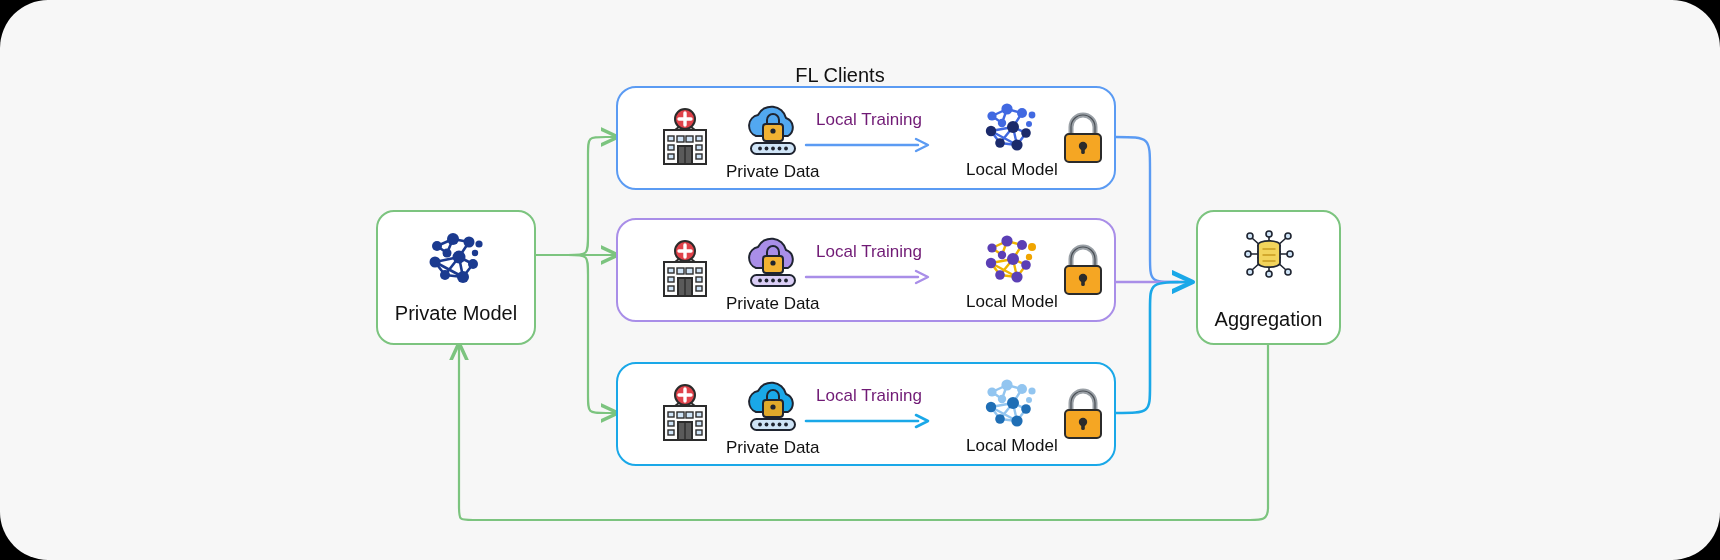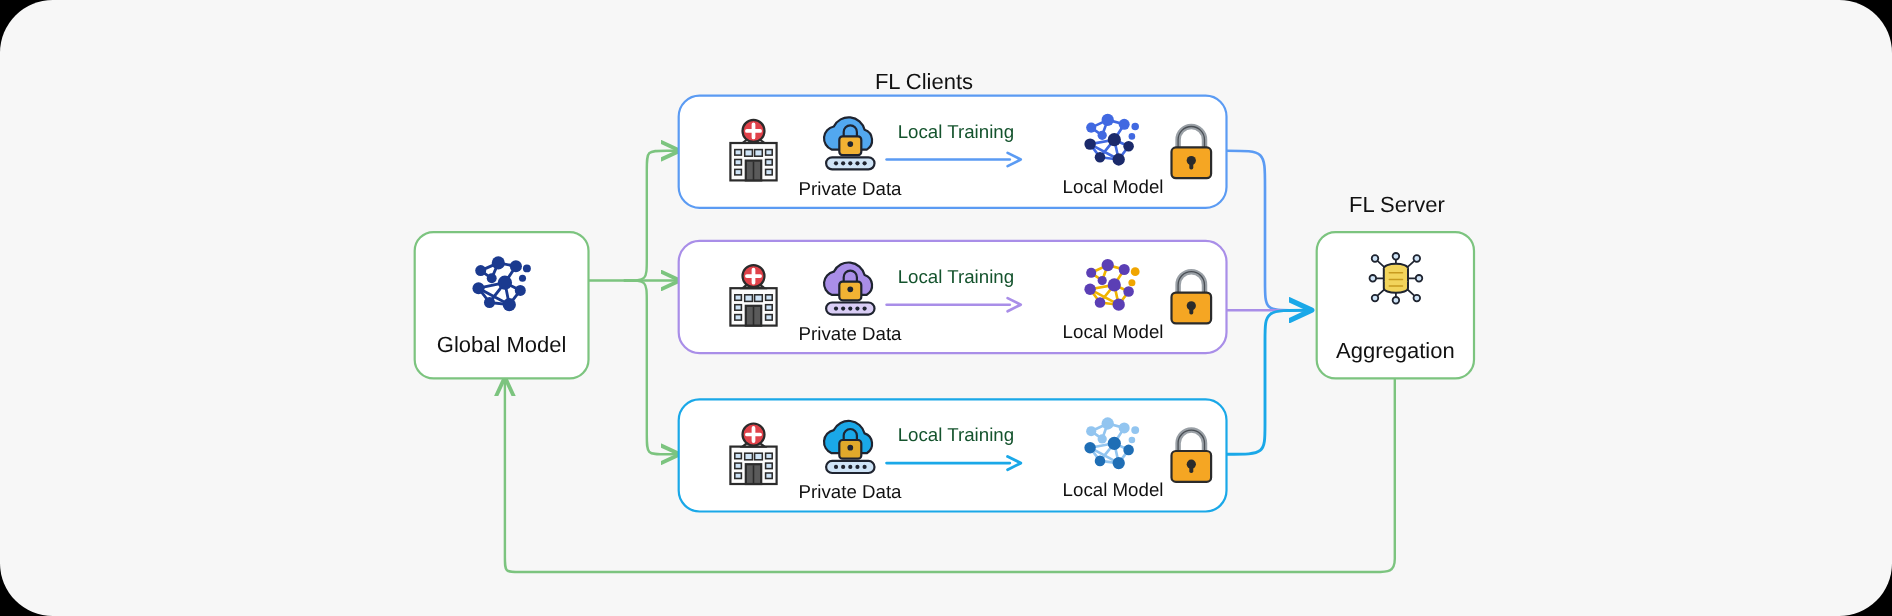--- a/index.html
+++ b/index.html
@@ -54,21 +54,21 @@
     white-space: nowrap;
     text-align: center;
     margin-top: 16px;
   }
 
   .cell { position:absolute; display:flex; flex-direction:column; align-items:center;margin-left:22px; }
   .cell .cap {
     font-size: 17px; color:#111; margin-top: 4px; white-space: nowrap;
   }
   .arrow-label {
-    position:absolute; font-size:17px; color:#14532d; white-space:nowrap; text-align:center;
+    position:absolute; font-size:17px; color:#701a75; white-space:nowrap; text-align:center;
   }
   .ico { display:block; }
 </style>
 </head>
 <body>
 
 <div id="card">
   <div class="stage">
 
     <svg class="wires" viewBox="0 0 1720 560">
@@ -91,21 +91,20 @@
       <path d="M1115,137 C1150,137 1150,137 1150,170 L1150,255 C1150,282 1150,282 1178,282" fill="none" stroke="#5b9bf3" stroke-width="2.4" stroke-linecap="round"></path>
 
       <path d="M1115,282 L1190,282" fill="none" stroke="#a98ee8" stroke-width="2.4" stroke-linecap="round"></path>
 
       <path d="M1115,413 C1150,413 1150,413 1150,385 L1150,310 C1150,282 1150,282 1190,282" fill="none" stroke="#1aa8e8" stroke-width="2.6" stroke-linecap="round" marker-end="url(#ah-blue)"></path>
 
       <path d="M1268,345 L1268,508 C1268,520 1262,520 1250,520 L473,520 C459,520 459,520 459,506 L459,345" fill="none" stroke="#7cc47f" stroke-width="2.2" stroke-linecap="round" stroke-linejoin="round" marker-end="url(#ah-green)"></path>
     </svg>
 
     <div class="section-title" style="left:740px; top:48px; width:200px;">FL Clients</div>
-    <div class="section-title" style="left:1180px; top:160px; width:180px;">FL Server</div>
 
     <div class="node-box" style="left:376px; top:210px; width:160px; height:135px; border:2px solid #7cc47f;">
       <span class="ico">
         <svg width="66" height="58" viewBox="0 0 66 58">
           <g stroke="#1b3a8f" stroke-width="2.6" stroke-linecap="round">
             <line x1="14" y1="16" x2="30" y2="9"></line>
               <line x1="30" y1="9" x2="46" y2="12"></line>
             <line x1="14" y1="16" x2="24" y2="23"></line>
               <line x1="24" y1="23" x2="30" y2="9"></line>
             <line x1="46" y1="12" x2="36" y2="27"></line>
@@ -126,21 +125,21 @@
               <circle cx="36" cy="27" r="6.5"></circle>
               <circle cx="12" cy="32" r="5.5"></circle>
             <circle cx="22" cy="45" r="5"></circle>
               <circle cx="40" cy="47" r="6"></circle>
               <circle cx="50" cy="34" r="5"></circle>
             <circle cx="56" cy="14" r="3.6"></circle>
               <circle cx="52" cy="23" r="3.2"></circle>
           </g>
         </svg>
       </span>
-      <span class="nb-label">Global Model</span>
+      <span class="nb-label">Private Model</span>
     </div>
 
     <div class="client-row" style="left:616px; top:86px; width:500px; height:104px; border:2.4px solid #5b9bf3;">
 
       <div class="cell" style="left:18px; top:18px;">
         <svg width="54" height="60" viewBox="0 0 54 60">
           <rect x="6" y="24" width="42" height="34" fill="#fcfcfc" stroke="#2b2b2b" stroke-width="2"></rect>
           <path d="M17 24 q10 -9 20 0 z" fill="#fcfcfc" stroke="#2b2b2b" stroke-width="2"></path>
           <circle cx="27" cy="13" r="10" fill="#e0424a" stroke="#2b2b2b" stroke-width="2"></circle>
           <path d="M27 7 v12 M21 13 h12" stroke="#ffffff" stroke-width="3.4" stroke-linecap="round"></path>

